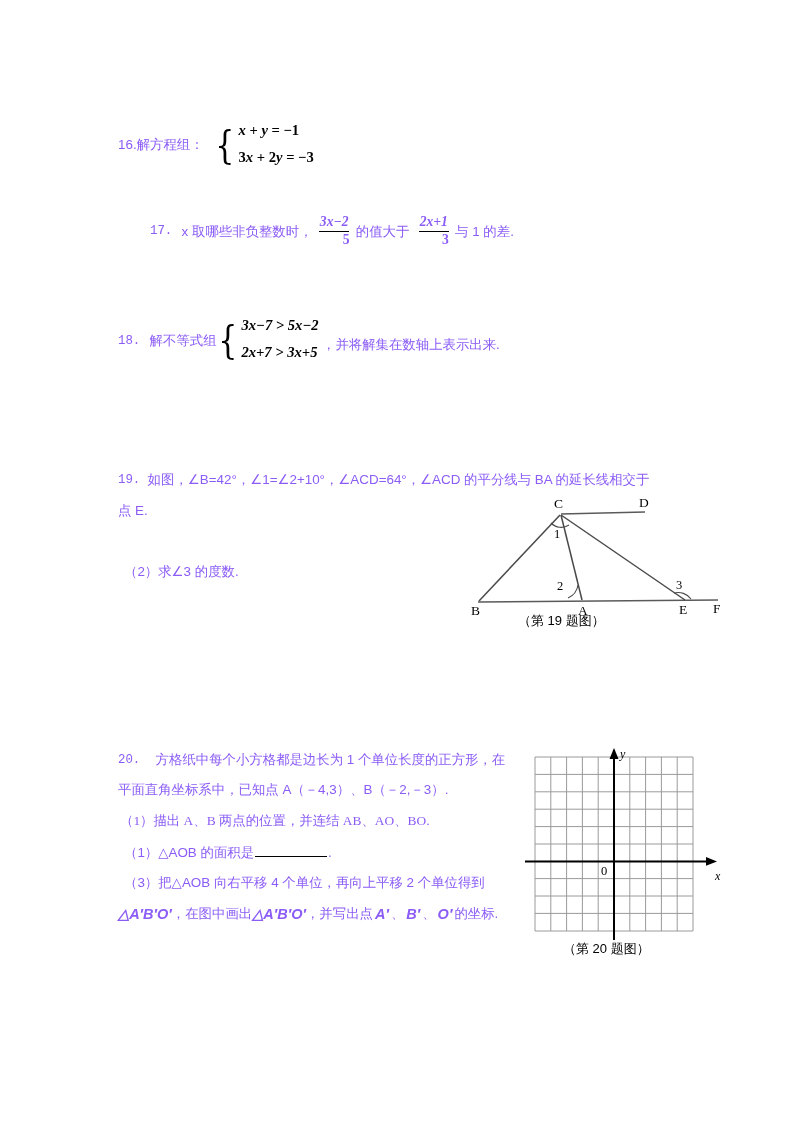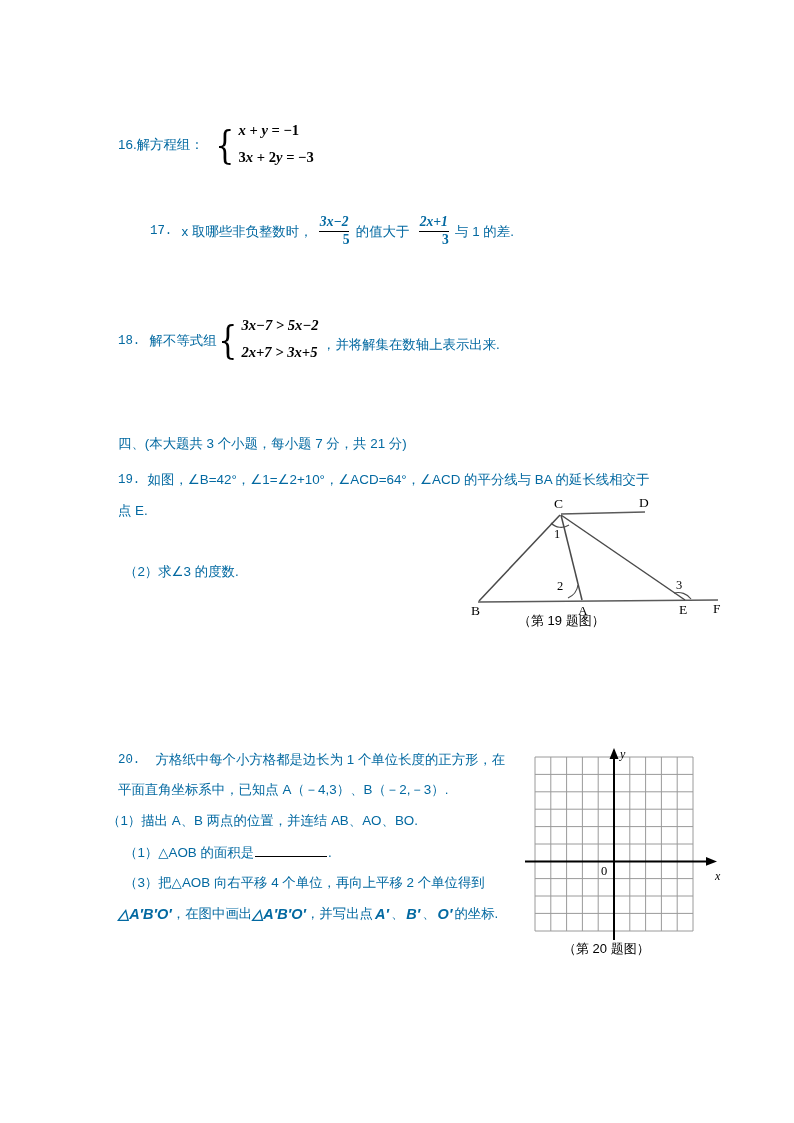--- a/index.html
+++ b/index.html
@@ -20,21 +20,21 @@
     left: 0; top: 0;
     width: 794px;
     height: 1123px;
   }
   
   .blk {
     position: absolute;
     font-size: 13.2px;
     line-height: 1.0;
     white-space: nowrap;
-    color: #0369a1;
+    color: #8b5cf6;
   }
   .cjk {
     font-family: "Liberation Sans", "DejaVu Sans", sans-serif;
     font-size: 13.4px;
   }
   .num {
     font-family: "Liberation Mono", "DejaVu Sans Mono", monospace;
     font-size: 12.4px;
   }
   .mathb {
@@ -182,21 +182,20 @@
   <div class="sys" style="left:215px; top:313px; height:52px;">
     <span class="brace">{</span>
     <div class="sys-rows">
       <div>3x−7 &gt; 5x−2</div>
       <div>2x+7 &gt; 3x+5</div>
     </div>
   </div>
 
   <div class="blk cjk" style="left:322px; top:338px;">，并将解集在数轴上表示出来.</div>
 
-  <div class="blk cjk" style="left:118px; top:437px;">四、(本大题共 3 个小题，每小题 7 分，共 21 分)</div>
 
   <div class="blk" style="left:118px; top:472px;">
     <span class="num inl">19.</span>
     <span class="cjk inl" style="margin-left:4px;">如图，∠B=42°，∠1=∠2+10°，∠ACD=64°，∠ACD 的平分线与 BA 的延长线相交于</span>
   </div>
   <div class="blk cjk" style="left:118px; top:504px;">点 E.</div>
   <div class="blk cjk" style="left:124px; top:565px;">（2）求∠3 的度数.</div>
 
   <div class="fig" style="left:465px; top:495px; width:265px; height:150px;">
     <svg width="265" height="150" viewBox="0 0 265 150">
@@ -230,21 +229,21 @@
     <span class="anglenum" style="left:211px; top:84px;">3</span>
   </div>
 
   <div class="caption" style="left:518px; top:612px;">（第 19 题图）</div>
 
   <div class="blk" style="left:118px; top:752px;">
     <span class="num inl">20.</span>
     <span class="cjk inl" style="margin-left:12px;">方格纸中每个小方格都是边长为 1 个单位长度的正方形，在</span>
   </div>
   <div class="blk cjk" style="left:118px; top:783px;">平面直角坐标系中，已知点 A（－4,3）、B（－2,－3）.</div>
-  <div class="blk cjk" style="left:107px; top:814px;">（1）描出 A、B 两点的位置，并连结 AB、AO、BO.</div>
+  <div class="blk cjk" style="left:120px; top:814px;font-family:Liberation Serif, serif;">（1）描出 A、B 两点的位置，并连结 AB、AO、BO.</div>
 
   <div class="blk cjk" style="left:124px; top:845px;">
     <span>（1）△AOB 的面积是</span><span class="fillblank"></span><span>.</span>
   </div>
 
   <div class="blk cjk" style="left:124px; top:876px;">（3）把△AOB 向右平移 4 个单位，再向上平移 2 个单位得到</div>
 
   <div class="blk" style="left:118px; top:906px;">
     <span class="mathb inl">△A′B′O′</span><span class="cjk inl">，在图中画出</span><span class="mathb inl">△A′B′O′</span><span class="cjk inl">，并写出点</span><span class="mathb inl" style="margin:0 2px;">A′</span><span class="cjk inl">、</span><span class="mathb inl" style="margin:0 2px;">B′</span><span class="cjk inl">、</span><span class="mathb inl" style="margin:0 2px;">O′</span><span class="cjk inl">的坐标.</span>
   </div>

